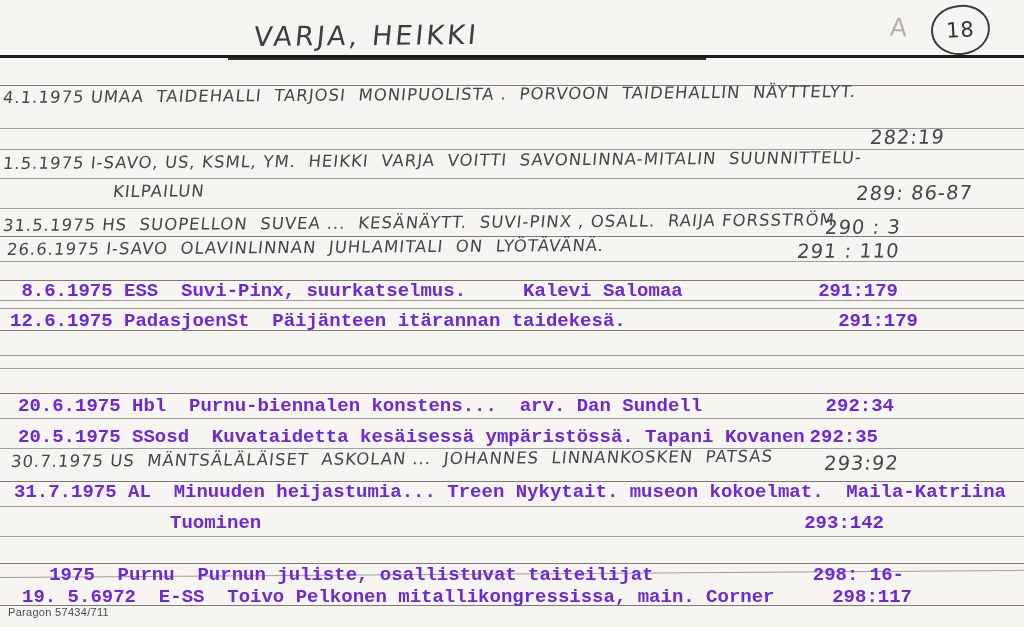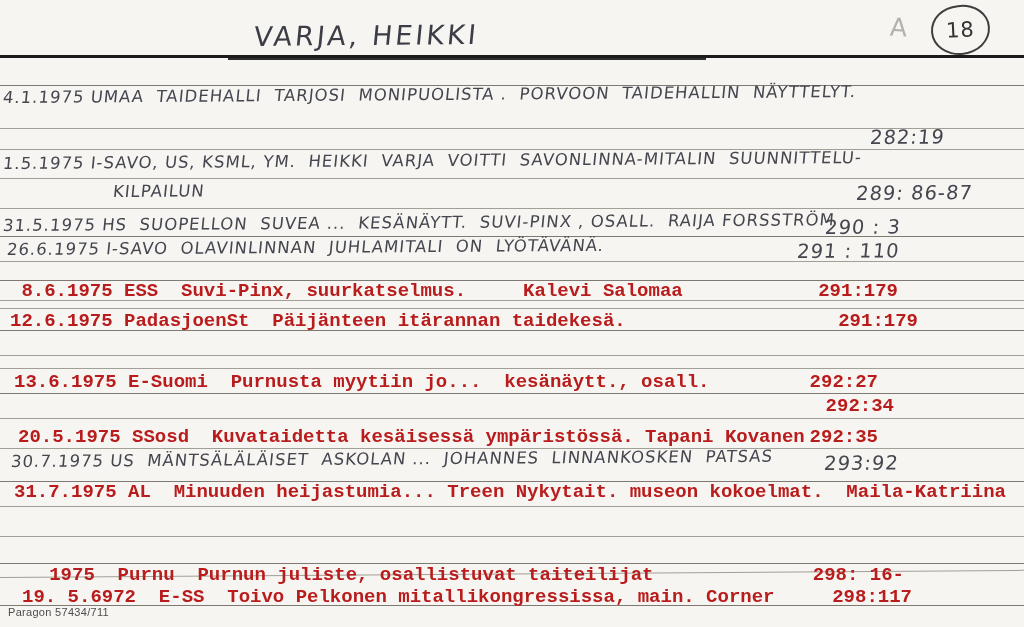--- a/index.html
+++ b/index.html
@@ -13,21 +13,21 @@
   .rule{position:absolute;left:0;width:100%;height:1px;background:#938f88;opacity:.85;}
   .rule.dark{background:#7e7a73;opacity:1;}
   .rule-title{position:absolute;left:0;top:55px;width:100%;height:3px;background:#1b1b1b;}
   .title-underline{position:absolute;left:228px;top:58px;width:478px;height:2px;background:#2e2e2e;}
   .rule.skew{transform:rotate(-0.4deg);transform-origin:left center;}
   
   .row{position:absolute;left:0;width:100%;height:26px;}
   .line,.ref{position:absolute;top:0;white-space:pre;}
   .typed .line,.typed .ref{
     font-family:"Liberation Mono","DejaVu Sans Mono",monospace;
-    font-weight:bold;font-size:19px;color:#b91c1c;
+    font-weight:bold;font-size:19px;color:#6d28d9;
   }
   .hand .line,.hand .ref{
     font-family:"DejaVu Sans",sans-serif;
     font-size:16.5px;color:#45464f;letter-spacing:1px;
     transform:skewX(-6deg) rotate(-0.4deg);transform-origin:left bottom;
   }
   .hand .ref{font-size:19.5px;}
   
   .title{
     position:absolute;left:254px;top:20px;
@@ -113,37 +113,38 @@
     <span class="ref" style="right:126px">291 : 110</span>
   </div>
   <div class="row typed" style="top:280px">
     <span class="line" style="left:10px"> 8.6.1975 ESS  Suvi-Pinx, suurkatselmus.     Kalevi Salomaa</span>
     <span class="ref" style="right:126px">291:179</span>
   </div>
   <div class="row typed" style="top:310px">
     <span class="line" style="left:10px">12.6.1975 PadasjoenSt  Päijänteen itärannan taidekesä.</span>
     <span class="ref" style="right:106px">291:179</span>
   </div>
-  <div class="row typed" style="top:371px">
-    <span class="line" style="left:14px">13.6.1975 E-Suomi  Purnusta myytiin jo...  kesänäytt., osall.</span>
-    <span class="ref" style="right:146px">292:27</span>
-  </div>
   <div class="row typed" style="top:395px">
+    <span class="line" style="left:18px">20.6.1975 Hbl  Purnu-biennalen konstens...  arv. Dan Sundell</span>
     <span class="ref" style="right:130px">292:34</span>
   </div>
   <div class="row typed" style="top:426px">
     <span class="line" style="left:18px">20.5.1975 SSosd  Kuvataidetta kesäisessä ympäristössä. Tapani Kovanen</span>
     <span class="ref" style="right:146px">292:35</span>
   </div>
   <div class="row hand" style="top:452px">
     <span class="line" style="left:10px">30.7.1975 US  MÄNTSÄLÄLÄISET  ASKOLAN ...  JOHANNES  LINNANKOSKEN  PATSAS</span>
     <span class="ref" style="right:126px">293:92</span>
   </div>
   <div class="row typed" style="top:481px">
     <span class="line" style="left:14px">31.7.1975 AL  Minuuden heijastumia... Treen Nykytait. museon kokoelmat.  Maila-Katriina</span>
+  </div>
+  <div class="row typed" style="top:512px">
+    <span class="line" style="left:170px">Tuominen</span>
+    <span class="ref" style="right:140px">293:142</span>
   </div>
   <div class="row typed" style="top:564px">
     <span class="line" style="left:15px">   1975  Purnu  Purnun juliste, osallistuvat taiteilijat</span>
     <span class="ref" style="right:120px">298: 16-</span>
   </div>
   <div class="row typed" style="top:586px">
     <span class="line" style="left:22px">19. 5.6972  E-SS  Toivo Pelkonen mitallikongressissa, main. Corner</span>
     <span class="ref" style="right:112px">298:117</span>
   </div>
 

